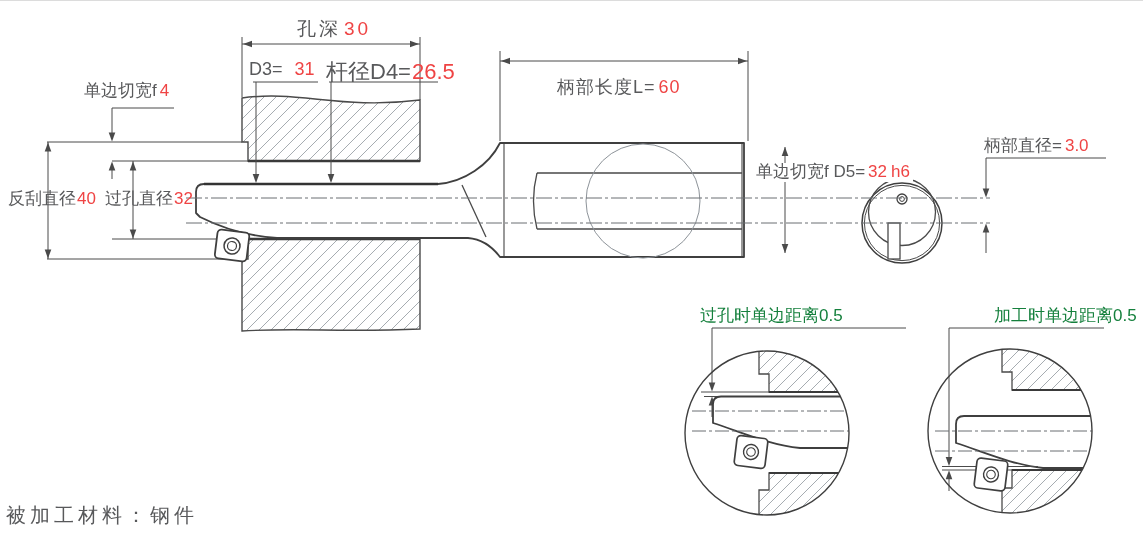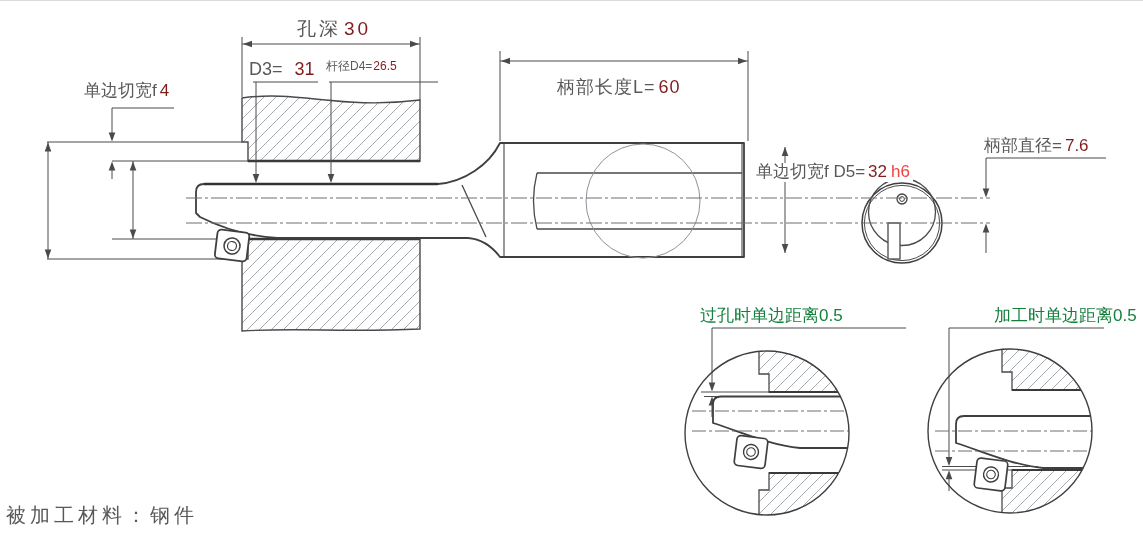--- a/index.html
+++ b/index.html
@@ -3,26 +3,26 @@
 <meta charset="utf-8">
 <style>
   html,body{margin:0;padding:0;background:#fff;}
   .stage{
     position:relative;width:1143px;height:540px;background:#fff;overflow:hidden;
     font-family:"Liberation Sans","DejaVu Sans",sans-serif;
     border-top:1px solid #dcdcdc;box-sizing:border-box;
   }
   .stage svg{position:absolute;left:0;top:0;}
   .lbl{position:absolute;white-space:nowrap;color:#58595b;font-size:17px;line-height:1.1;}
-  .lbl .v{color:#7f1d1d;margin-left:3px;}
+  .lbl .v{color:#ef4444;margin-left:3px;}
   .lbl .sfx{color:#ef4444;margin-left:4px;}
   .lbl.cyan{color:#15803d;}
   #lbl-hole-depth{left:297px;top:18px;font-size:19px;letter-spacing:3px;}
   #lbl-d3{left:249px;top:59px;font-size:18px;}
-  #lbl-d4{left:326px;top:59px;font-size:12px;}
+  #lbl-d4{left:326px;top:59px;font-size:22px;}
   #lbl-sidecut{left:84px;top:81px;}
   #lbl-backdia{left:8px;top:189px;}
   #lbl-backdia .pair2{margin-left:9px;}
   #lbl-shanklen{left:557px;top:77px;font-size:18px;letter-spacing:1px;}
   #lbl-shankdia{left:753px;top:162px;background:#fff;padding:0 3px;}
   #lbl-ecc{left:984px;top:136px;}
   #lbl-d1{left:700px;top:306px;}
   #lbl-d2{left:980px;top:306px;margin-left:14px;}
   #lbl-material{left:6px;top:503px;font-size:20px;letter-spacing:4px;}
 </style>
@@ -158,31 +158,34 @@
   </div>
 
   <div class="lbl" id="lbl-d4">
     <span>杆径D4=</span><span class="v" style="margin-left:1px">26.5</span>
   </div>
 
   <div class="lbl" id="lbl-sidecut">
     <span>单边切宽f</span><span class="v">4</span>
   </div>
 
+  <div class="lbl" id="lbl-backdia">
+    <span>反刮直径</span><span class="v" style="margin-left:1px">40</span><span class="pair2">过孔直径</span><span class="v" style="margin-left:1px">32</span>
+  </div>
 
   <div class="lbl" id="lbl-shanklen">
     <span>柄部长度L=</span><span class="v">60</span>
   </div>
 
   <div class="lbl" id="lbl-shankdia">
     <span>单边切宽f D5=</span><span class="v">32</span><span class="sfx">h6</span>
   </div>
 
   <div class="lbl" id="lbl-ecc">
-    <span>柄部直径=</span><span class="v">7.6</span>
+    <span>柄部直径=</span><span class="v">3.0</span>
   </div>
 
   <div class="lbl cyan" id="lbl-d1">
     <span>过孔时单边距离0.5</span>
   </div>
 
   <div class="lbl cyan" id="lbl-d2">
     <span>加工时单边距离0.5</span>
   </div>
 

